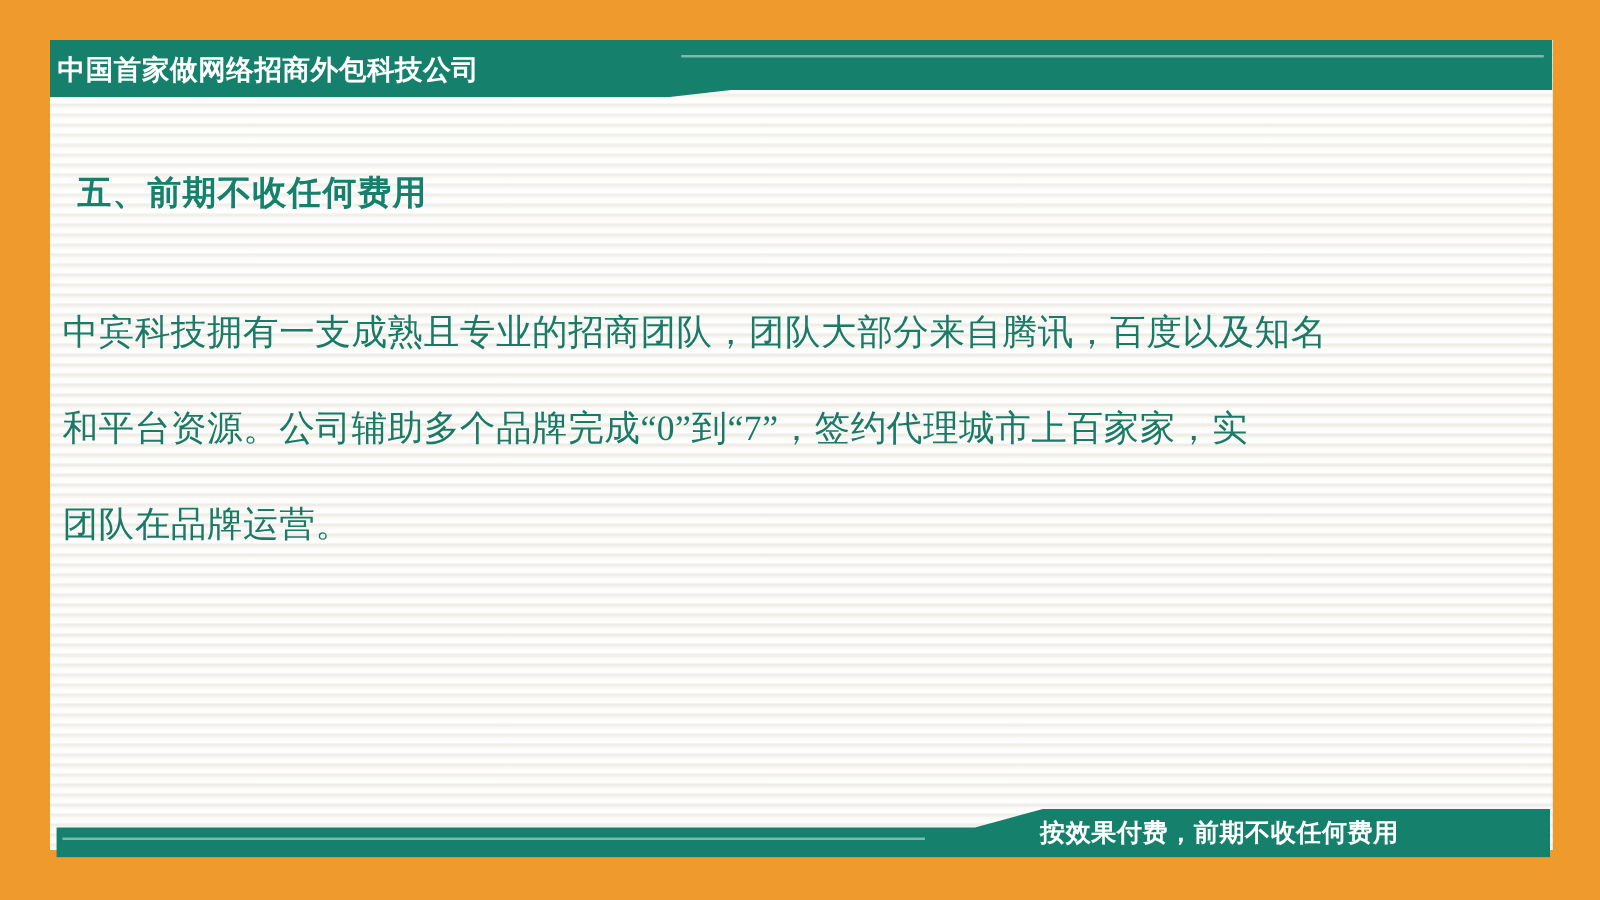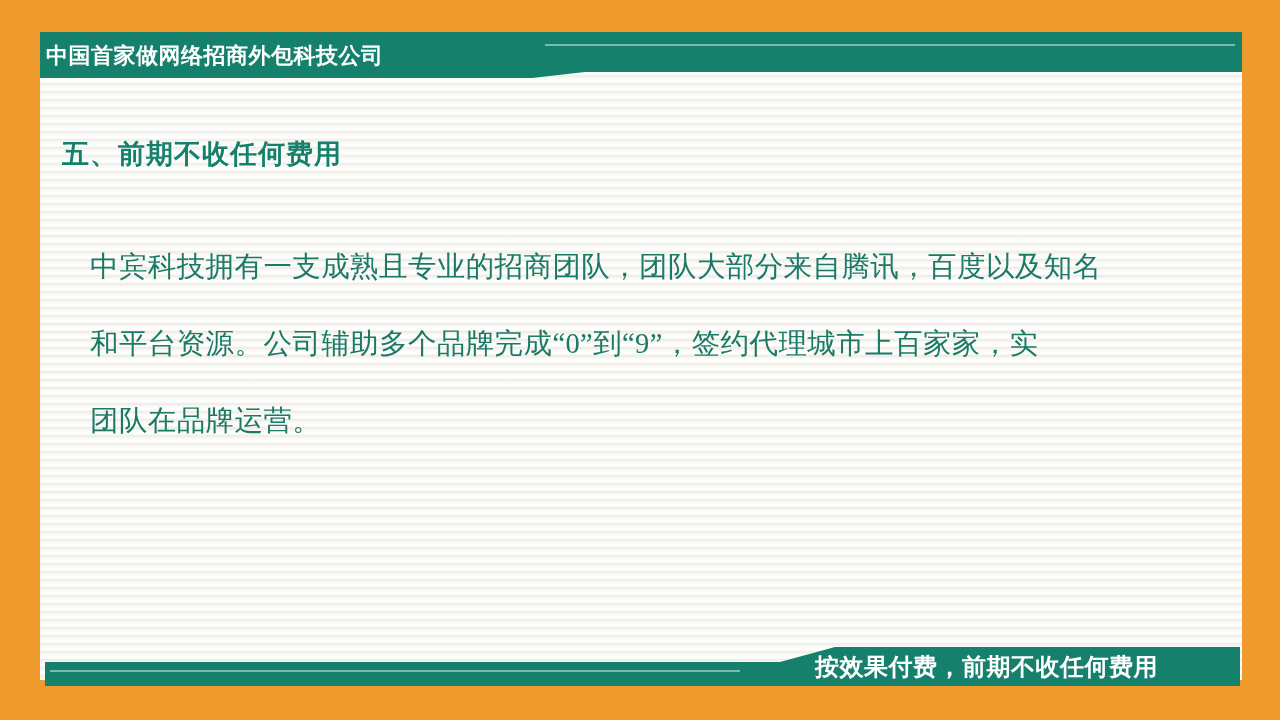--- a/index.html
+++ b/index.html
@@ -93,21 +93,20 @@
     position:absolute;
     left:50px; top:228px;
     width:1135px;
     color:#1B7A66;
     font-family:"Liberation Serif", serif;
     font-size:28.5px;
     line-height:77px;
     letter-spacing:0.4px;
     text-align:justify;
     text-justify:inter-character;
-    margin-left:40px;
   }
   #body-text .ln { display:block; white-space:nowrap; }
 
   
   #footer-banner {
     position:absolute;
     left:45px; top:647px;
     width:1195px; height:39px;
     background:#15806B;
     clip-path: polygon(
@@ -120,46 +119,46 @@
     );
   }
   #footer-hairline {
     position:absolute;
     left:50px; top:670px;
     width:690px; height:2px;
     background:rgba(255,255,255,0.45);
   }
   #footer-text {
     position:absolute;
-    left:815px; top:650px;
+    left:832px; top:650px;
     height:34px;
     line-height:34px;
     color:#FFFFFF;
-    font-size:24px;
+    font-size:20px;
     font-weight:bold;
     letter-spacing:0.5px;
     white-space:nowrap;
   }
 </style>
 </head>
 <body>
 
 <div id="slide">
 
   <div id="paper"></div>
 
   <div id="header-banner"></div>
   <div id="header-hairline"></div>
   <div id="header-title">中国首家做网络招商外包科技公司</div>
 
   <div id="section-title">五、前期不收任何费用</div>
 
   <div id="body-text">
     <span class="ln">中宾科技拥有一支成熟且专业的招商团队，团队大部分来自腾讯，百度以及知名</span>
-    <span class="ln">和平台资源。公司辅助多个品牌完成“0”到“9”，签约代理城市上百家家，实</span>
+    <span class="ln">和平台资源。公司辅助多个品牌完成“0”到“7”，签约代理城市上百家家，实</span>
     <span class="ln">团队在品牌运营。</span>
   </div>
 
   <div id="footer-banner"></div>
   <div id="footer-hairline"></div>
   <div id="footer-text">按效果付费，前期不收任何费用</div>
 
 </div>
 
 </body></html>

